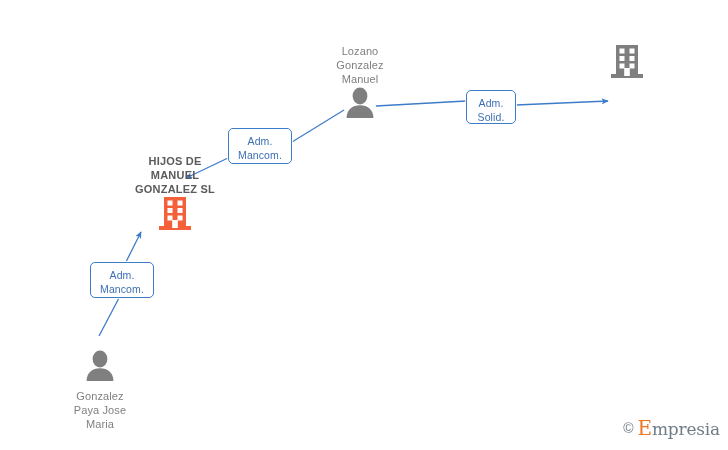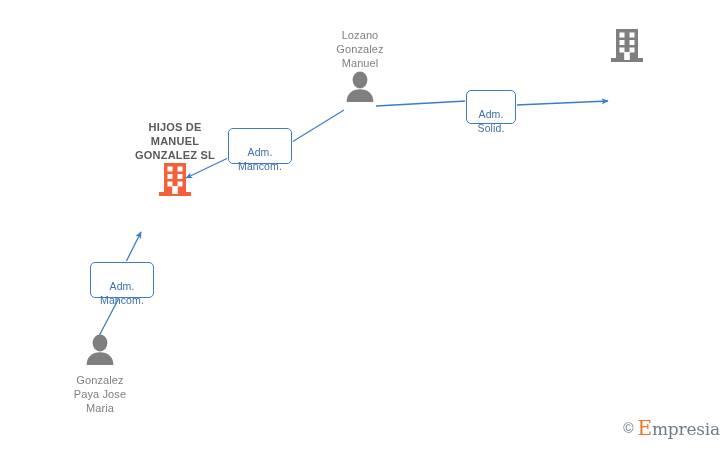--- a/index.html
+++ b/index.html
@@ -28,20 +28,21 @@
     top: 0;
     width: 728px;
     height: 450px;
     pointer-events: none;
   }
 
   
   .node {
     position: absolute;
     text-align: center;
+    margin-top: 16px;
   }
   .node-label {
     font-size: 11px;
     line-height: 14px;
     color: #808080;
     white-space: pre-line;
     letter-spacing: 0.1px;
   }
   .node-label.primary {
     font-weight: bold;
@@ -49,37 +50,37 @@
     letter-spacing: 0.2px;
   }
   .icon-wrap {
     display: block;
     margin: 0 auto;
   }
 
   
   #node-lozano          { left: 303px; top: 28px;  width: 114px; }
   #node-francisco       { left: 570px; top: 28px;  width: 114px; }
-  #node-hijos           { left: 93px;  top: 120px; width: 164px; }
+  #node-hijos           { left: 93px;  top: 138px; width: 164px; }
   #node-gonzalez-paya   { left: 44px;  top: 333px; width: 112px; }
 
   .label-below { margin-top: 4px; }
 
   
   .rel-box {
     position: absolute;
     box-sizing: border-box;
     background: #ffffff;
     border: 1px solid #3d7cc9;
     border-radius: 5px;
     color: #3d6fb4;
     font-size: 10.5px;
     line-height: 14px;
     text-align: center;
-    padding-top: 16px;
+    padding-top: 5px;
     letter-spacing: 0.1px;
     box-shadow: 0 0 0 1px rgba(255,255,255,0.9);
   }
   .rel-box span { display: block; }
 
   #rel-mancom-top  { left: 228px; top: 128px; width: 64px; height: 36px; }
   #rel-solid       { left: 466px; top: 90px;  width: 50px; height: 34px; }
   #rel-mancom-bot  { left: 90px;  top: 262px; width: 64px; height: 36px; }
 
   

